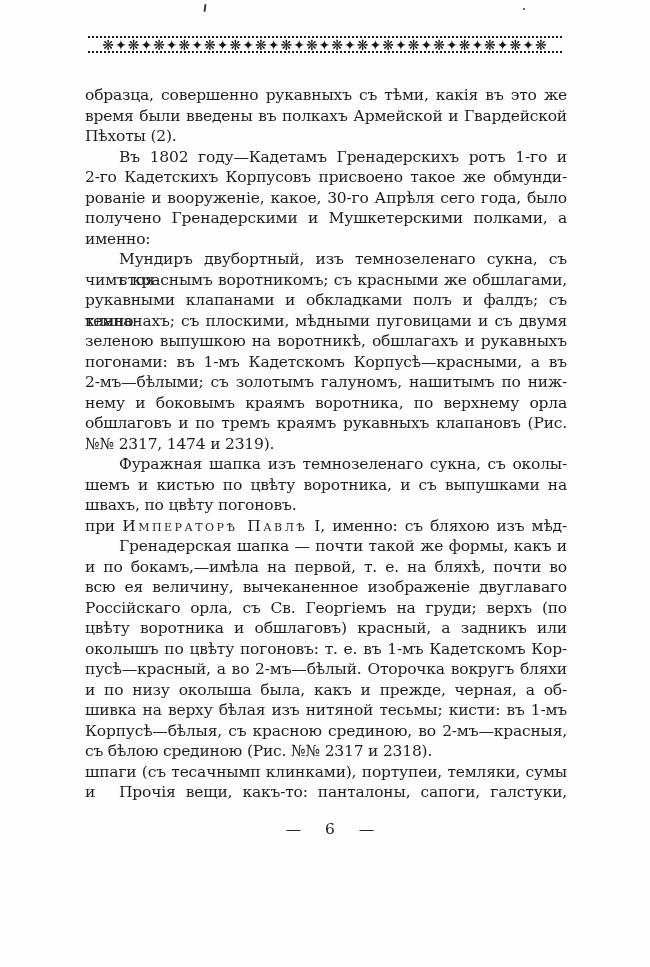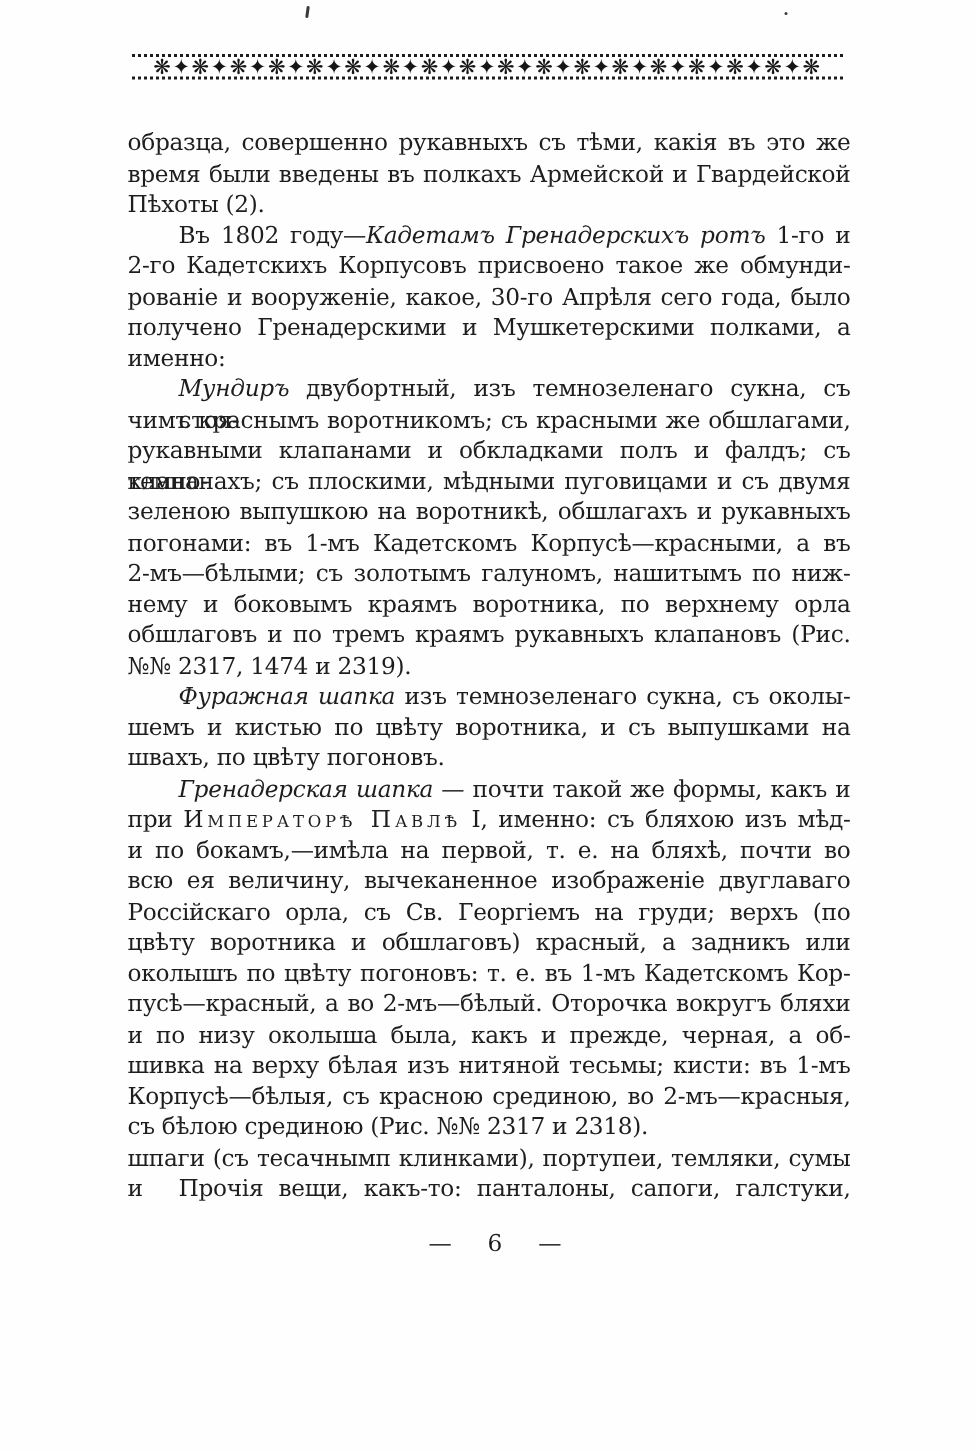--- a/index.html
+++ b/index.html
@@ -48,21 +48,21 @@
   .line {
     height: 20.5px;
     text-align: justify;
     text-align-last: justify;
     white-space: normal;
     overflow: visible;
   }
   .line.indent { padding-left: 34px; }
   .line.last { text-align-last: left; }
   .seg-r { font-style: normal; }
-  .seg-i { font-style: italic; }
+  .seg-i { }
   .seg-sc { font-variant: small-caps; letter-spacing: 2.5px; }
   .page-number {
     position: absolute;
     top: 820px;
     left: 85px;
     width: 490px;
     text-align: center;
     font-size: 15.5px;
     word-spacing: 19px;
     color: #1e1e1e;
@@ -108,22 +108,22 @@
         <div class="line"><span class="seg-r">нему и боковымъ краямъ воротника, по верхнему орла</span></div>
         <div class="line"><span class="seg-r">обшлаговъ и по тремъ краямъ рукавныхъ клапановъ (Рис.</span></div>
         <div class="line last"><span class="seg-r">№№ 2317, 1474 и 2319).</span></div>
       </div>
       <div class="paragraph">
         <div class="line indent"><span class="seg-i">Фуражная шапка</span><span class="seg-r"> изъ темнозеленаго сукна, съ околы-</span></div>
         <div class="line"><span class="seg-r">шемъ и кистью по цвѣту воротника, и съ выпушками на</span></div>
         <div class="line last"><span class="seg-r">швахъ, по цвѣту погоновъ.</span></div>
       </div>
       <div class="paragraph">
+        <div class="line"><span class="seg-r">при </span><span class="seg-sc">Императорѣ Павлѣ</span><span class="seg-r"> I, именно: съ бляхою изъ мѣд-</span></div>
         <div class="line indent"><span class="seg-i">Гренадерская шапка</span><span class="seg-r"> — почти такой же формы, какъ и</span></div>
-        <div class="line"><span class="seg-r">при </span><span class="seg-sc">Императорѣ Павлѣ</span><span class="seg-r"> I, именно: съ бляхою изъ мѣд-</span></div>
         <div class="line"><span class="seg-r">и по бокамъ,—имѣла на первой, т. е. на бляхѣ, почти во</span></div>
         <div class="line"><span class="seg-r">всю ея величину, вычеканенное изображеніе двуглаваго</span></div>
         <div class="line"><span class="seg-r">Россійскаго орла, съ Св. Георгіемъ на груди; верхъ (по</span></div>
         <div class="line"><span class="seg-r">цвѣту воротника и обшлаговъ) красный, а задникъ или</span></div>
         <div class="line"><span class="seg-r">околышъ по цвѣту погоновъ: т. е. въ 1-мъ Кадетскомъ Кор-</span></div>
         <div class="line"><span class="seg-r">пусѣ—красный, а во 2-мъ—бѣлый. Оторочка вокругъ бляхи</span></div>
         <div class="line"><span class="seg-r">и по низу околыша была, какъ и прежде, черная, а об-</span></div>
         <div class="line"><span class="seg-r">шивка на верху бѣлая изъ нитяной тесьмы; кисти: въ 1-мъ</span></div>
         <div class="line"><span class="seg-r">Корпусѣ—бѣлыя, съ красною срединою, во 2-мъ—красныя,</span></div>
         <div class="line last"><span class="seg-r">съ бѣлою срединою (Рис. №№ 2317 и 2318).</span></div>

